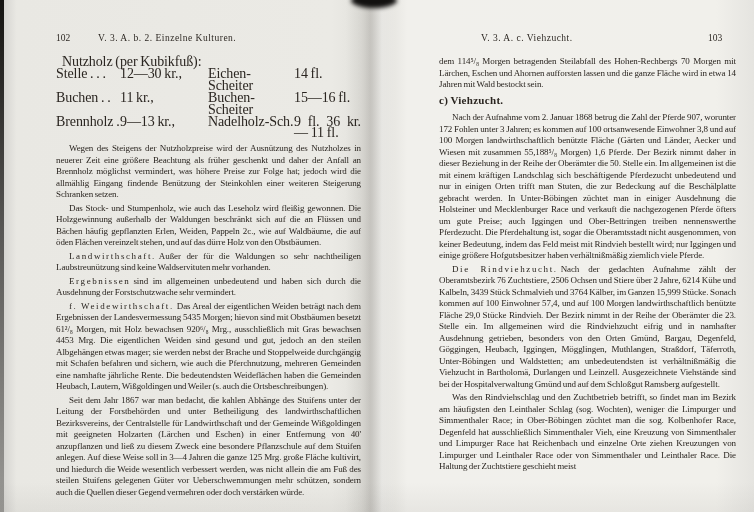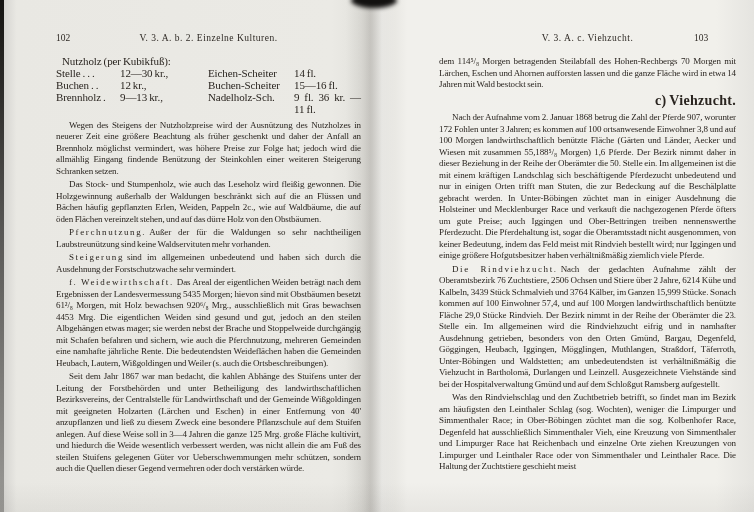--- a/index.html
+++ b/index.html
@@ -39,40 +39,40 @@
     position:absolute;top:0;height:512px;box-sizing:border-box;overflow:hidden;
   }
   .page-left{left:0;width:377px;padding:33px 16px 0 56px;}
   .page-right{left:395px;width:377px;padding:33px 36px 8px 44px;}
   .pagehead{
     display:flex;align-items:baseline;
     font-size:9.5px;line-height:11px;margin-bottom:12px;
     color:#2e2924;
   }
   .pageno{width:42px;}
-  .page-right .pageno{text-align:left;}
-  .runtitle{flex:1;text-align:center;letter-spacing:0.5px;}
+  .page-right .pageno{text-align:center;}
+  .runtitle{flex:1;letter-spacing:0.5px;}
   .headspacer{width:42px;}
   .bodytext{
     font-size:9px;line-height:11.5px;text-align:justify;
     letter-spacing:-0.1px;word-spacing:-0.6px;
   }
   .para{margin:0 0 2px;text-indent:13px;}
   .para.noindent{text-indent:0;}
   .lead{letter-spacing:1.6px;margin-right:3px;}
-  .ptable{font-size:11px;line-height:11.9px;margin:0 0 4px;}
+  .ptable{font-size:14px;line-height:11.9px;margin:0 0 4px;}
   .pt-row{display:flex;}
   .pt-lh{width:152px;padding-left:6px;}
   .pt-rh{flex:1;padding-left:10px;}
   .c1{width:64px;}
   .c2{width:88px;font-family:Liberation Serif, serif;}
   .c3{width:86px;}
   .c4{flex:1;}
   .sechead{
-    text-align:right;font-weight:bold;font-size:14px;
+    text-align:left;font-weight:bold;font-size:11px;
     letter-spacing:0.3px;margin:4px 0 6px;text-indent:0;
   }
 </style>
 </head>
 <body>
 
 <div class="book">
 
   <div class="page page-left">
     <div class="pagehead">
@@ -87,36 +87,36 @@
           <span class="pt-lh">Nutzholz (per Kubikfuß):</span>
         </div>
         <div class="pt-row">
           <span class="c1">Stelle . . .</span>
           <span class="c2">12—30 kr.,</span>
           <span class="c3">Eichen-Scheiter</span>
           <span class="c4">14 fl.</span>
         </div>
         <div class="pt-row">
           <span class="c1">Buchen . .</span>
-          <span class="c2">12 kr.,</span>
+          <span class="c2">11 kr.,</span>
           <span class="c3">Buchen-Scheiter</span>
           <span class="c4">15—16 fl.</span>
         </div>
         <div class="pt-row">
           <span class="c1">Brennholz .</span>
           <span class="c2">9—13 kr.,</span>
           <span class="c3">Nadelholz-Sch.</span>
           <span class="c4">9 fl. 36 kr. — 11 fl.</span>
         </div>
       </div>
 
       <p class="para"><span>Wegen des Steigens der Nutzholzpreise wird der Ausnützung des Nutzholzes in neuerer Zeit eine größere Beachtung als früher geschenkt und daher der Anfall an Brennholz möglichst vermindert, was höhere Preise zur Folge hat; jedoch wird die allmählig Eingang findende Benützung der Steinkohlen einer weiteren Steigerung Schranken setzen.</span></p>
       <p class="para"><span>Das Stock- und Stumpenholz, wie auch das Leseholz wird fleißig gewonnen. Die Holzgewinnung außerhalb der Waldungen beschränkt sich auf die an Flüssen und Bächen häufig gepflanzten Erlen, Weiden, Pappeln 2c., wie auf Waldbäume, die auf öden Flächen vereinzelt stehen, und auf das dürre Holz von den Obstbäumen.</span></p>
-      <p class="para"><span class="lead">Pferchnutzung.</span><span>Außer der für die Waldungen so sehr nachtheiligen Laubstreunützung sind keine Waldservituten mehr vorhanden.</span></p>
-      <p class="para"><span class="lead">Steigerung</span><span>sind im allgemeinen unbedeutend und haben sich durch die Ausdehnung der Forstschutzwache sehr vermindert.</span></p>
+      <p class="para"><span class="lead">Landwirthschaft.</span><span>Außer der für die Waldungen so sehr nachtheiligen Laubstreunützung sind keine Waldservituten mehr vorhanden.</span></p>
+      <p class="para"><span class="lead">Ergebnissen</span><span>sind im allgemeinen unbedeutend und haben sich durch die Ausdehnung der Forstschutzwache sehr vermindert.</span></p>
       <p class="para"><span class="lead">f. Weidewirthschaft.</span><span>Das Areal der eigentlichen Weiden beträgt nach dem Ergebnissen der Landesvermessung 5435 Morgen; hievon sind mit Obstbäumen besetzt 61²/₈ Morgen, mit Holz bewachsen 920⁶/₈ Mrg., ausschließlich mit Gras bewachsen 4453 Mrg. Die eigentlichen Weiden sind gesund und gut, jedoch an den steilen Albgehängen etwas mager; sie werden nebst der Brache und Stoppelweide durchgängig mit Schafen befahren und sichern, wie auch die Pferchnutzung, mehreren Gemeinden eine namhafte jährliche Rente. Die bedeutendsten Weideflächen haben die Gemeinden Heubach, Lautern, Wißgoldingen und Weiler (s. auch die Ortsbeschreibungen).</span></p>
       <p class="para"><span>Seit dem Jahr 1867 war man bedacht, die kahlen Abhänge des Stuifens unter der Leitung der Forstbehörden und unter Betheiligung des landwirthschaftlichen Bezirksvereins, der Centralstelle für Landwirthschaft und der Gemeinde Wißgoldingen mit geeigneten Holzarten (Lärchen und Eschen) in einer Entfernung von 40' anzupflanzen und ließ zu diesem Zweck eine besondere Pflanzschule auf dem Stuifen anlegen. Auf diese Weise soll in 3—4 Jahren die ganze 125 Mrg. große Fläche kultivirt, und hiedurch die Weide wesentlich verbessert werden, was nicht allein die am Fuß des steilen Stuifens gelegenen Güter vor Ueberschwemmungen mehr schützen, sondern auch die Quellen dieser Gegend vermehren oder doch verstärken würde.</span></p>
     </div>
   </div>
 
   <div class="page page-right">
     <div class="pagehead">
       <span class="headspacer"></span>
       <span class="runtitle">V. 3. A. c. Viehzucht.</span>
       <span class="pageno">103</span>

